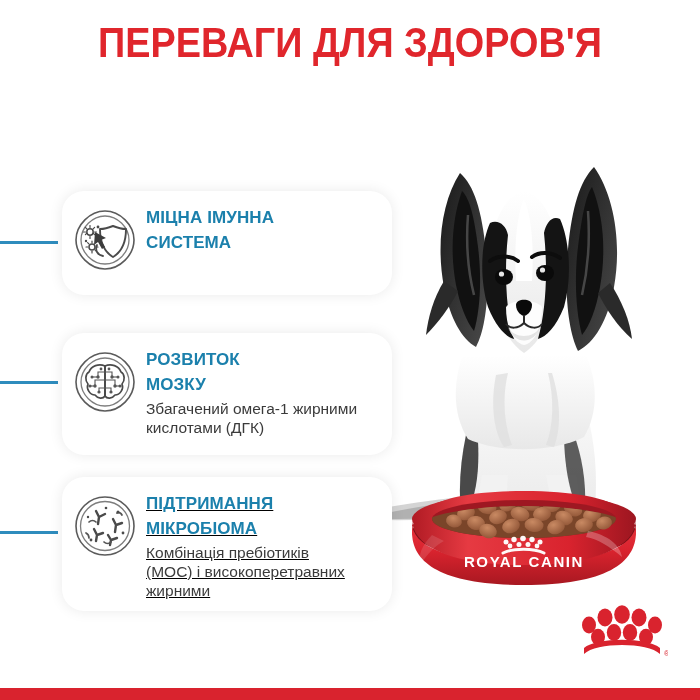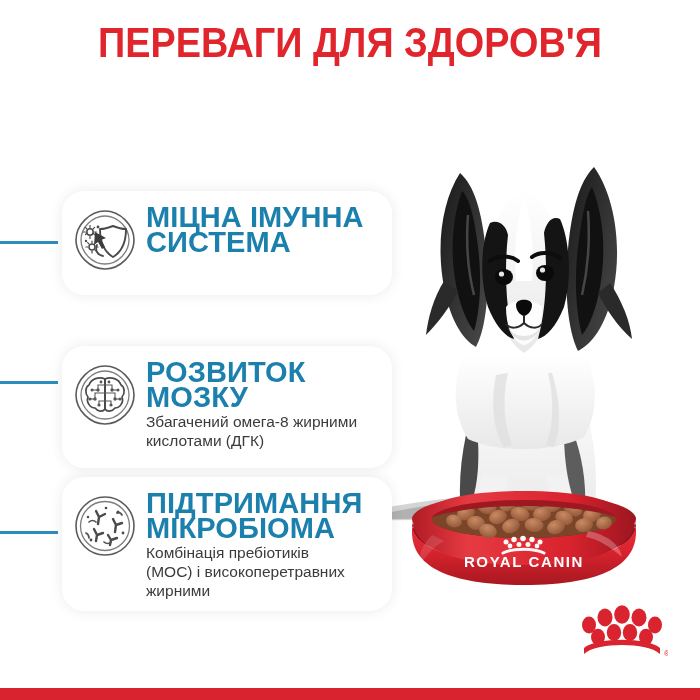--- a/index.html
+++ b/index.html
@@ -55,39 +55,39 @@
     width: 330px;
     background: #ffffff;
     border-radius: 22px;
     box-shadow: 0 0 14px rgba(0,0,0,0.085);
     display: flex;
     align-items: flex-start;
     padding: 12px 6px 12px 10px;
     z-index: 5;
   }
   .benefit.b1 { top: 191px; height: 104px; }
-  .benefit.b2 { top: 346px; height: 122px; }
-  .benefit.b3 { top: 477px; height: 134px; }
+  .benefit.b2 { top: 333px; height: 122px; }
+  .benefit.b3 { top: 477px; height: 134px; text-decoration: underline; }
 
   .benefit-icon {
     flex: 0 0 auto;
     width: 66px;
     height: 66px;
     margin-top: 4px;
     margin-right: 8px;
     display: flex;
     align-items: center;
     justify-content: center;
   }
 
   .benefit-text { flex: 1 1 auto; padding-top: 2px; }
 
   .benefit-title {
     color: #1b80ac;
-    font-size: 29px;
+    font-size: 17px;
     line-height: 25px;
     font-weight: 700;
     letter-spacing: 0.1px;
     white-space: pre-line;
     font-family: "Liberation Sans", sans-serif;
   }
 
   .benefit-sub {
     color: #3b3b3b;
     font-size: 15.5px;
@@ -371,21 +371,21 @@
           <circle cx="43" cy="37" r="1.7"></circle>
             <circle cx="48" cy="37" r="1.5"></circle>
           <circle cx="39" cy="43" r="1.6"></circle>
             <circle cx="37" cy="20" r="1.4"></circle>
         </g>
       </svg>
     </div>
     <div class="benefit-text">
       <div class="benefit-title">РОЗВИТОК
 МОЗКУ</div>
-      <div class="benefit-sub">Збагачений омега-8 жирними
+      <div class="benefit-sub">Збагачений омега-1 жирними
 кислотами (ДГК)</div>
     </div>
   </div>
 
   <div class="benefit b3">
     <div class="benefit-icon">
       <svg viewBox="0 0 66 66" width="66" height="66">
         <circle cx="33" cy="33" r="29" fill="none" stroke="#5b5b5b" stroke-width="1.6"></circle>
         <circle cx="33" cy="33" r="24.5" fill="none" stroke="#7d7d7d" stroke-width="1.3"></circle>
 

